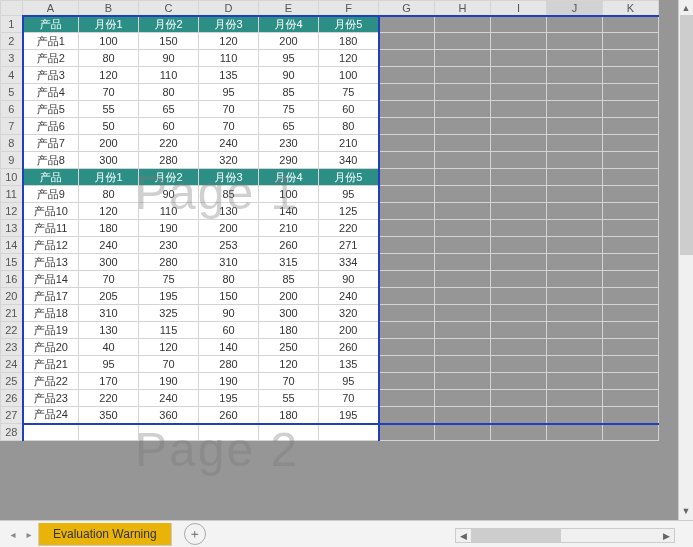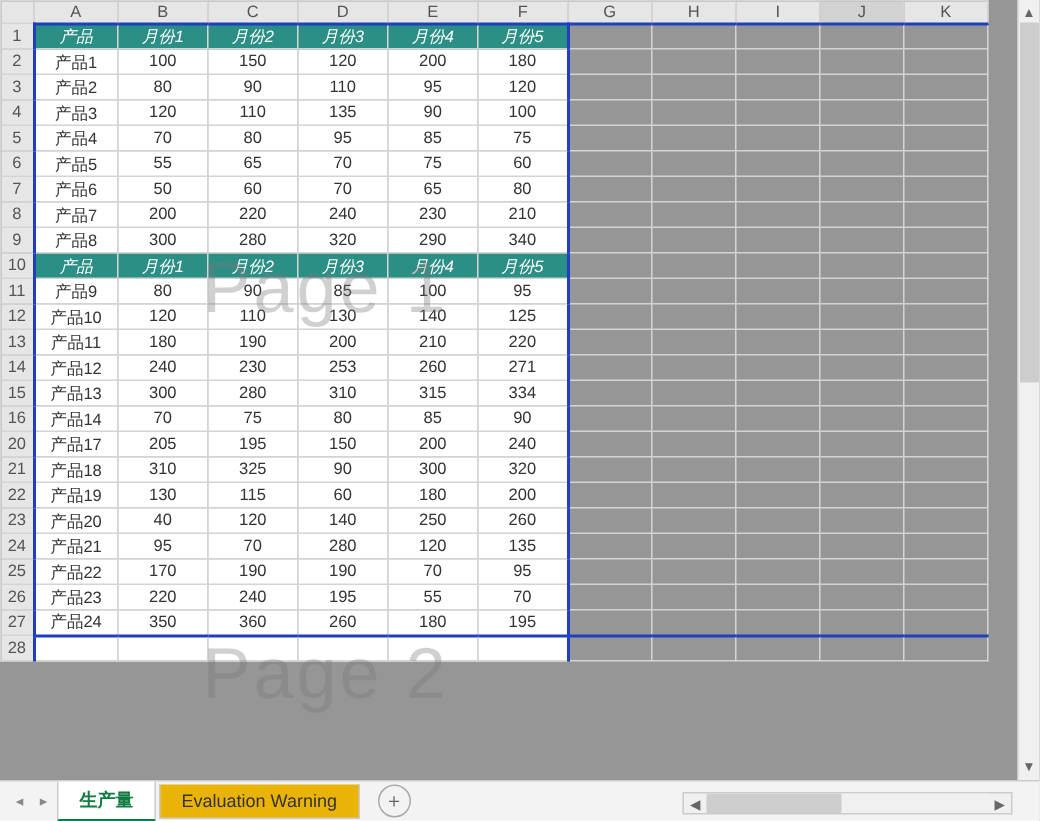--- a/index.html
+++ b/index.html
@@ -7,21 +7,21 @@
   .sheet-area { position: relative; width: 693px; height: 520px; background: #969696; }
   .grid-container { position: absolute; left: 0; top: 0; width: 693px; height: 520px; overflow: hidden; }
   table.grid { border-collapse: collapse; table-layout: fixed; }
   table.grid th, table.grid td { border: 1px solid #d4d4d4; background: #fff; text-align: center; font-weight: normal; padding: 0; vertical-align: middle; }
   table.grid th { background: #e6e6e6; color: #555; font-size: 11px; }
   .corner { width: 22px; height: 15px; background: #e6e6e6; border: 1px solid #d4d4d4; }
   .colh { height: 15px; font-size: 11px; }
   .rowh { width: 22px; font-size: 11px; }
   .colh.sel { background: #d2d2d2; }
   td.cell { height: 17px; font-size: 11px; color: #333; }
-  td.hdr { background: #2b8f86 !important; color: #fff; font-weight: bold; font-style: italic; }
+  td.hdr { background: #2b8f86 !important; color: #fff; font-weight: bold; }
   td.gray { background: #969696 !important; }
   .pb-r td.cell { border-bottom: 2px solid #1f3fbf; }
   .pb-top td.cell { border-top: 2px solid #1f3fbf; }
   td.pb-right { border-right: 2px solid #1f3fbf !important; }
   td.pb-left { border-left: 2px solid #1f3fbf !important; }
   .watermark { position: absolute; font-size: 48px; color: rgba(120,120,120,0.35); font-family: Liberation Sans, sans-serif; pointer-events: none; letter-spacing: 2px; }
   .wm1 { left: 135px; top: 165px; }
   .wm2 { left: 135px; top: 422px; }
   .tabs { position: absolute; left: 0; bottom: 0; width: 693px; height: 27px; background: #f3f3f3; border-top: 1px solid #ccc; display: flex; align-items: center; }
   .tab-nav { display: flex; margin-left: 6px; gap: 2px; }
@@ -438,21 +438,20 @@
       </div>
     <div class="btn">▼</div>
   </div>
 </div>
 
 <div class="tabs">
   <div class="tab-nav">
     <span>◂</span>
     <span>▸</span>
   </div>
-  <div class="tab active">生产量</div>
   <div class="tab warn">Evaluation Warning</div>
   <div class="tab-add">＋</div>
   <div class="hscroll">
     <div class="btn">◀</div>
     <div class="track">
         <div class="thumb"></div>
       </div>
     <div class="btn">▶</div>
   </div>
 </div>

